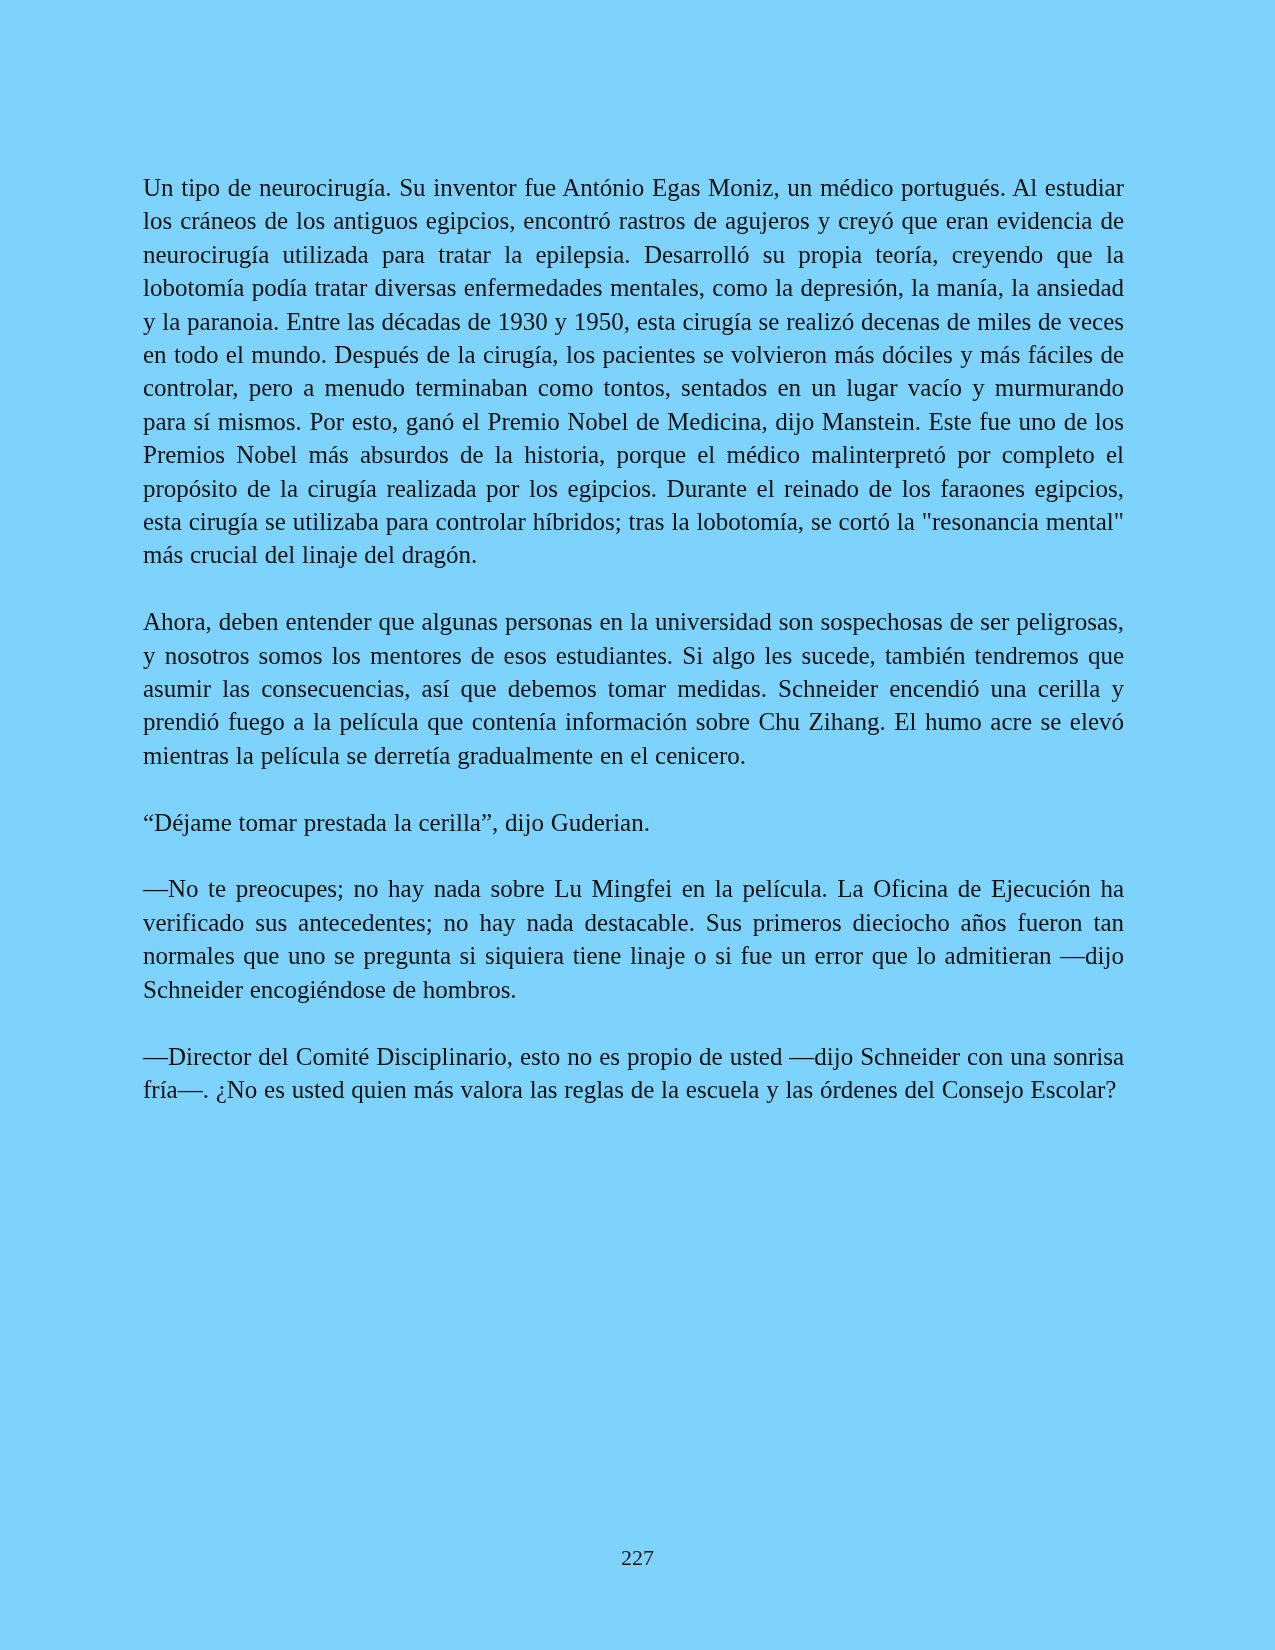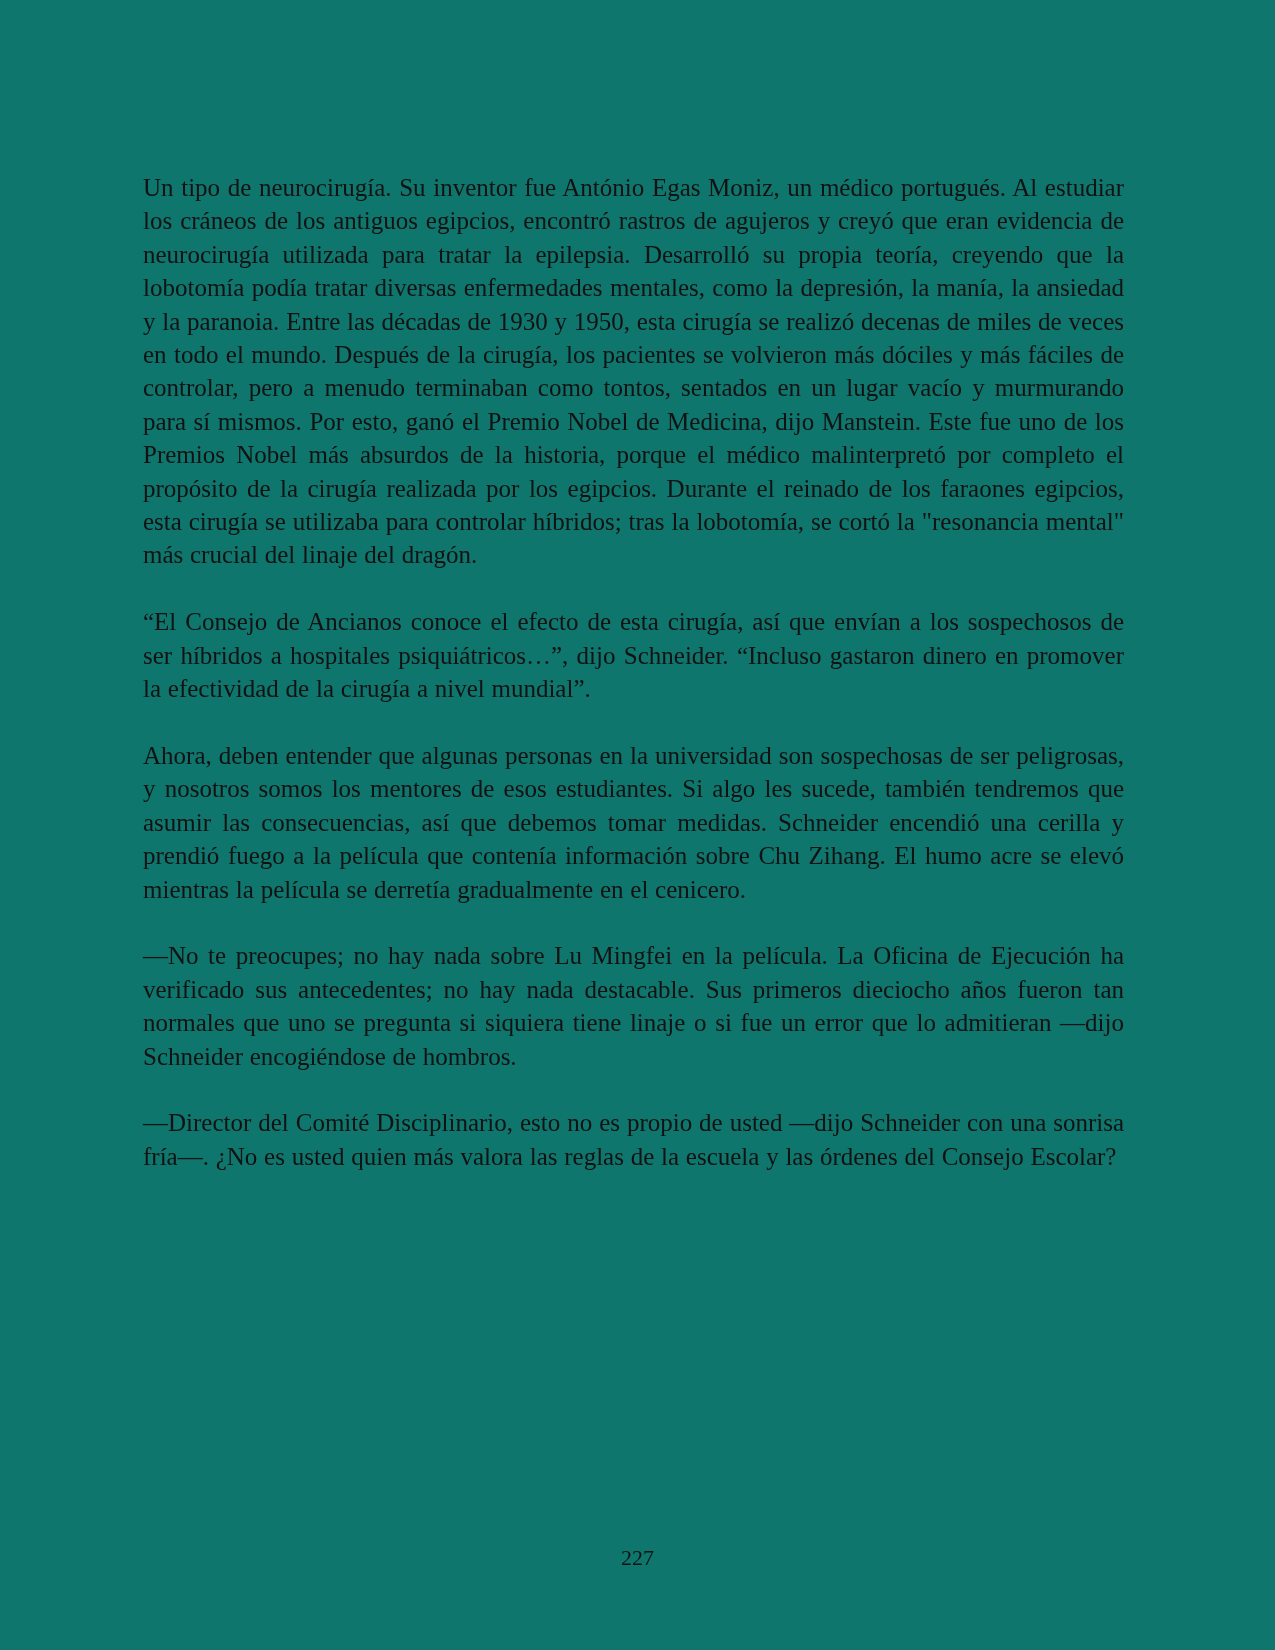--- a/index.html
+++ b/index.html
@@ -6,21 +6,21 @@
   html, body {
     margin: 0;
     padding: 0;
     background: #e8e8e8;
   }
   .page {
     position: relative;
     width: 1275px;
     height: 1650px;
     margin: 0 auto;
-    background: #0f766e;
+    background: #7dd3fc;
     font-family: "Liberation Serif", "DejaVu Serif", serif;
     color: #121212;
     overflow: hidden;
   }
   .content {
     position: absolute;
     left: 143px;
     top: 171px;
     width: 981px;
   }
@@ -45,19 +45,19 @@
     font-size: 22px;
     line-height: 33.4px;
   }
 </style>
 </head>
 <body>
 
 <div class="page">
   <main class="content">
     <p class="para">Un tipo de neurocirugía. Su inventor fue António Egas Moniz, un médico portugués. Al estudiar los cráneos de los antiguos egipcios, encontró rastros de agujeros y creyó que eran evidencia de neurocirugía utilizada para tratar la epilepsia. Desarrolló su propia teoría, creyendo que la lobotomía podía tratar diversas enfermedades mentales, como la depresión, la manía, la ansiedad y la paranoia. Entre las décadas de 1930 y 1950, esta cirugía se realizó decenas de miles de veces en todo el mundo. Después de la cirugía, los pacientes se volvieron más dóciles y más fáciles de controlar, pero a menudo terminaban como tontos, sentados en un lugar vacío y murmurando para sí mismos. Por esto, ganó el Premio Nobel de Medicina, dijo Manstein. Este fue uno de los Premios Nobel más absurdos de la historia, porque el médico malinterpretó por completo el propósito de la cirugía realizada por los egipcios. Durante el reinado de los faraones egipcios, esta cirugía se utilizaba para controlar híbridos; tras la lobotomía, se cortó la "resonancia mental" más crucial del linaje del dragón.</p>
-    <p class="para">“El Consejo de Ancianos conoce el efecto de esta cirugía, así que envían a los sospechosos de ser híbridos a hospitales psiquiátricos…”, dijo Schneider. “Incluso gastaron dinero en promover la efectividad de la cirugía a nivel mundial”.</p>
     <p class="para">Ahora, deben entender que algunas personas en la universidad son sospechosas de ser peligrosas, y nosotros somos los mentores de esos estudiantes. Si algo les sucede, también tendremos que asumir las consecuencias, así que debemos tomar medidas. Schneider encendió una cerilla y prendió fuego a la película que contenía información sobre Chu Zihang. El humo acre se elevó mientras la película se derretía gradualmente en el cenicero.</p>
+    <p class="para">“Déjame tomar prestada la cerilla”, dijo Guderian.</p>
     <p class="para">—No te preocupes; no hay nada sobre Lu Mingfei en la película. La Oficina de Ejecución ha verificado sus antecedentes; no hay nada destacable. Sus primeros dieciocho años fueron tan normales que uno se pregunta si siquiera tiene linaje o si fue un error que lo admitieran —dijo Schneider encogiéndose de hombros.</p>
     <p class="para">—Director del Comité Disciplinario, esto no es propio de usted —dijo Schneider con una sonrisa fría—. ¿No es usted quien más valora las reglas de la escuela y las órdenes del Consejo Escolar?</p>
   </main>
   <footer class="page-number">227</footer>
 </div>
 
 </body></html>

